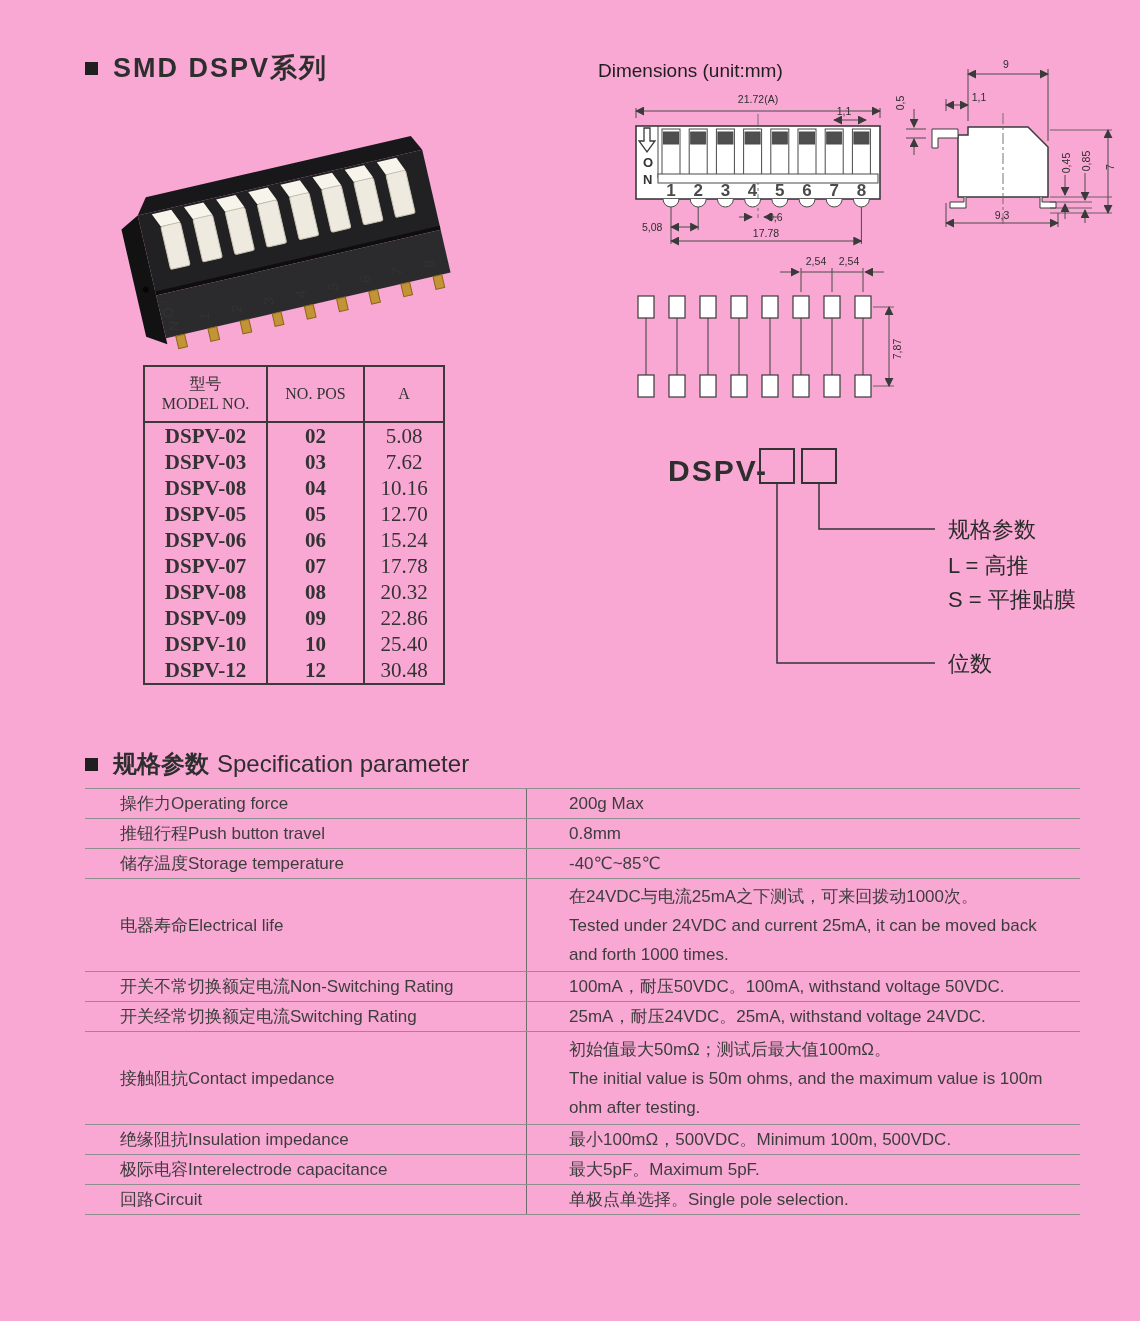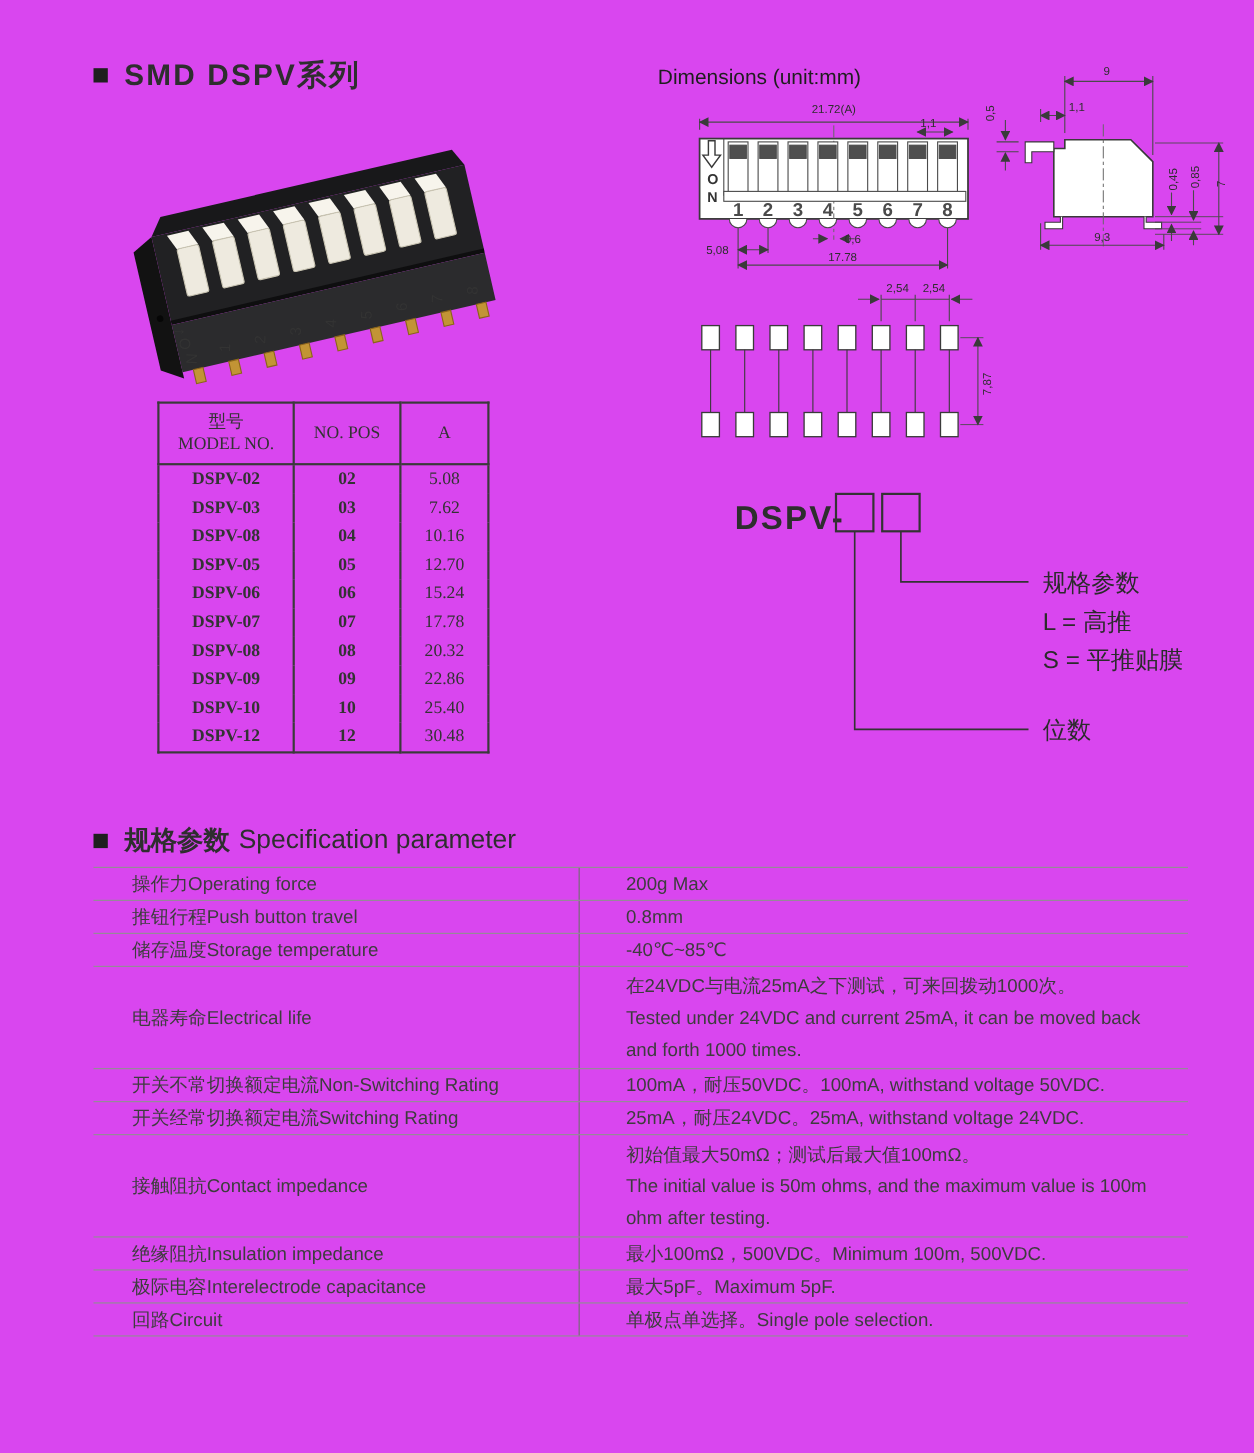--- a/index.html
+++ b/index.html
@@ -1,32 +1,32 @@
 <!DOCTYPE html>
 <html><head>
 <meta charset="utf-8">
 <style>
   html,body{margin:0;padding:0;background:#ffffff;}
   body{font-family:"Liberation Sans","DejaVu Sans",sans-serif;color:#3d3d3d;}
-  .page{position:relative;width:1140px;height:1321px;background:#d946ef;overflow:hidden;}
+  .page{position:relative;width:1140px;height:1321px;background:#f9a8d4;overflow:hidden;}
 
   
   .sec-title{position:absolute;display:flex;align-items:center;color:#2e2e2e;}
   .sq{width:13px;height:13px;background:#1f1f1f;display:inline-block;margin-right:15px;flex:0 0 auto;}
   .t1{font-size:27px;font-weight:bold;letter-spacing:2px;}
   .t2-zh{font-size:24px;font-weight:bold;}
   .t2-en{font-size:24px;font-weight:normal;margin-left:8px;}
 
   .dims-title{position:absolute;left:598px;top:60px;font-size:19px;color:#1e1e1e;}
 
   
   table.model{position:absolute;left:143px;top:365px;border-collapse:collapse;table-layout:fixed;font-family:Liberation Serif, serif;}
   table.model td,table.model th{border:2px solid #3a3a3a;text-align:center;vertical-align:middle;padding:0;}
   table.model th{height:54px;font-weight:normal;color:#333;font-size:16px;line-height:20px;}
-  table.model td{height:26px;font-size:16px;color:#333;margin-left:44px;}
+  table.model td{height:26px;font-size:21px;color:#333;margin-left:44px;}
   table.model tr td{border-top:none;border-bottom:none;}
   table.model tr:first-child td{border-top:2px solid #3a3a3a;}
   table.model tr:last-child td{border-bottom:2px solid #3a3a3a;}
   .c-model{width:121px;} .c-pos{width:95px;} .c-a{width:78px;}
   .red{color:#c4161c;font-weight:bold;font-size:17px;}
 
   
   .draw{position:absolute;}
   svg text{fill:#333;}
   .dimtxt{font-size:10.5px;fill:#2e2e2e;}

